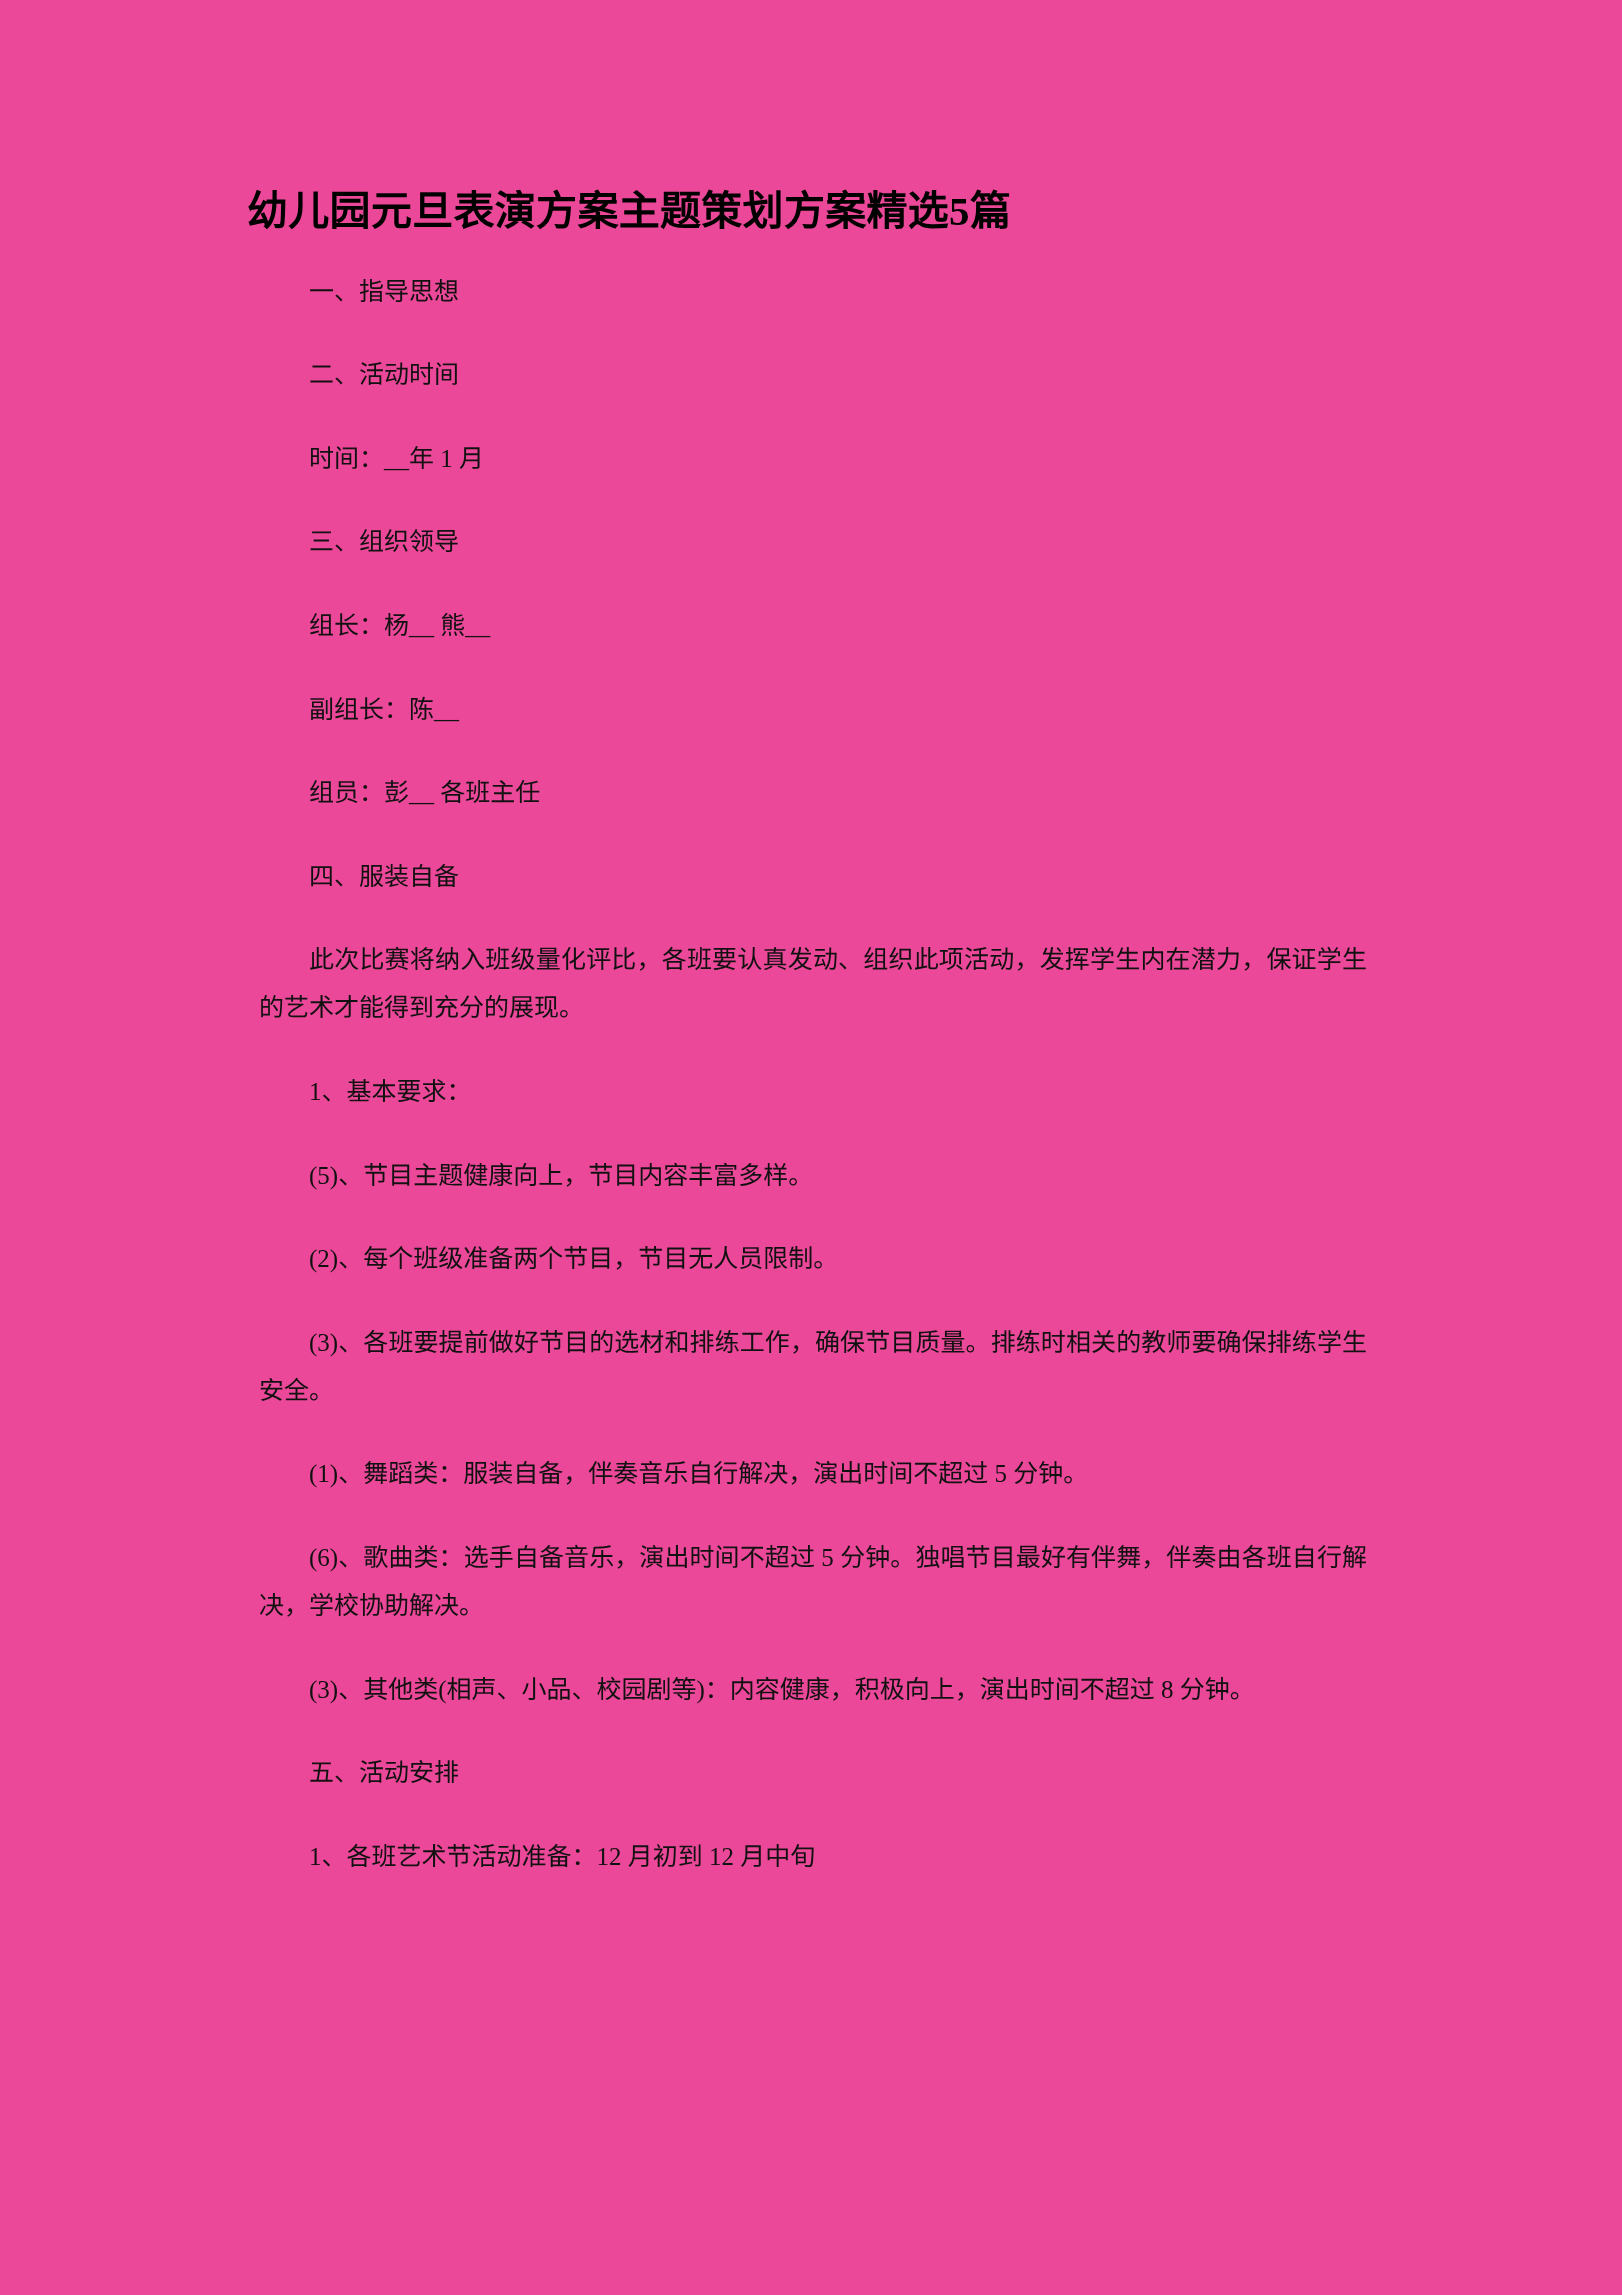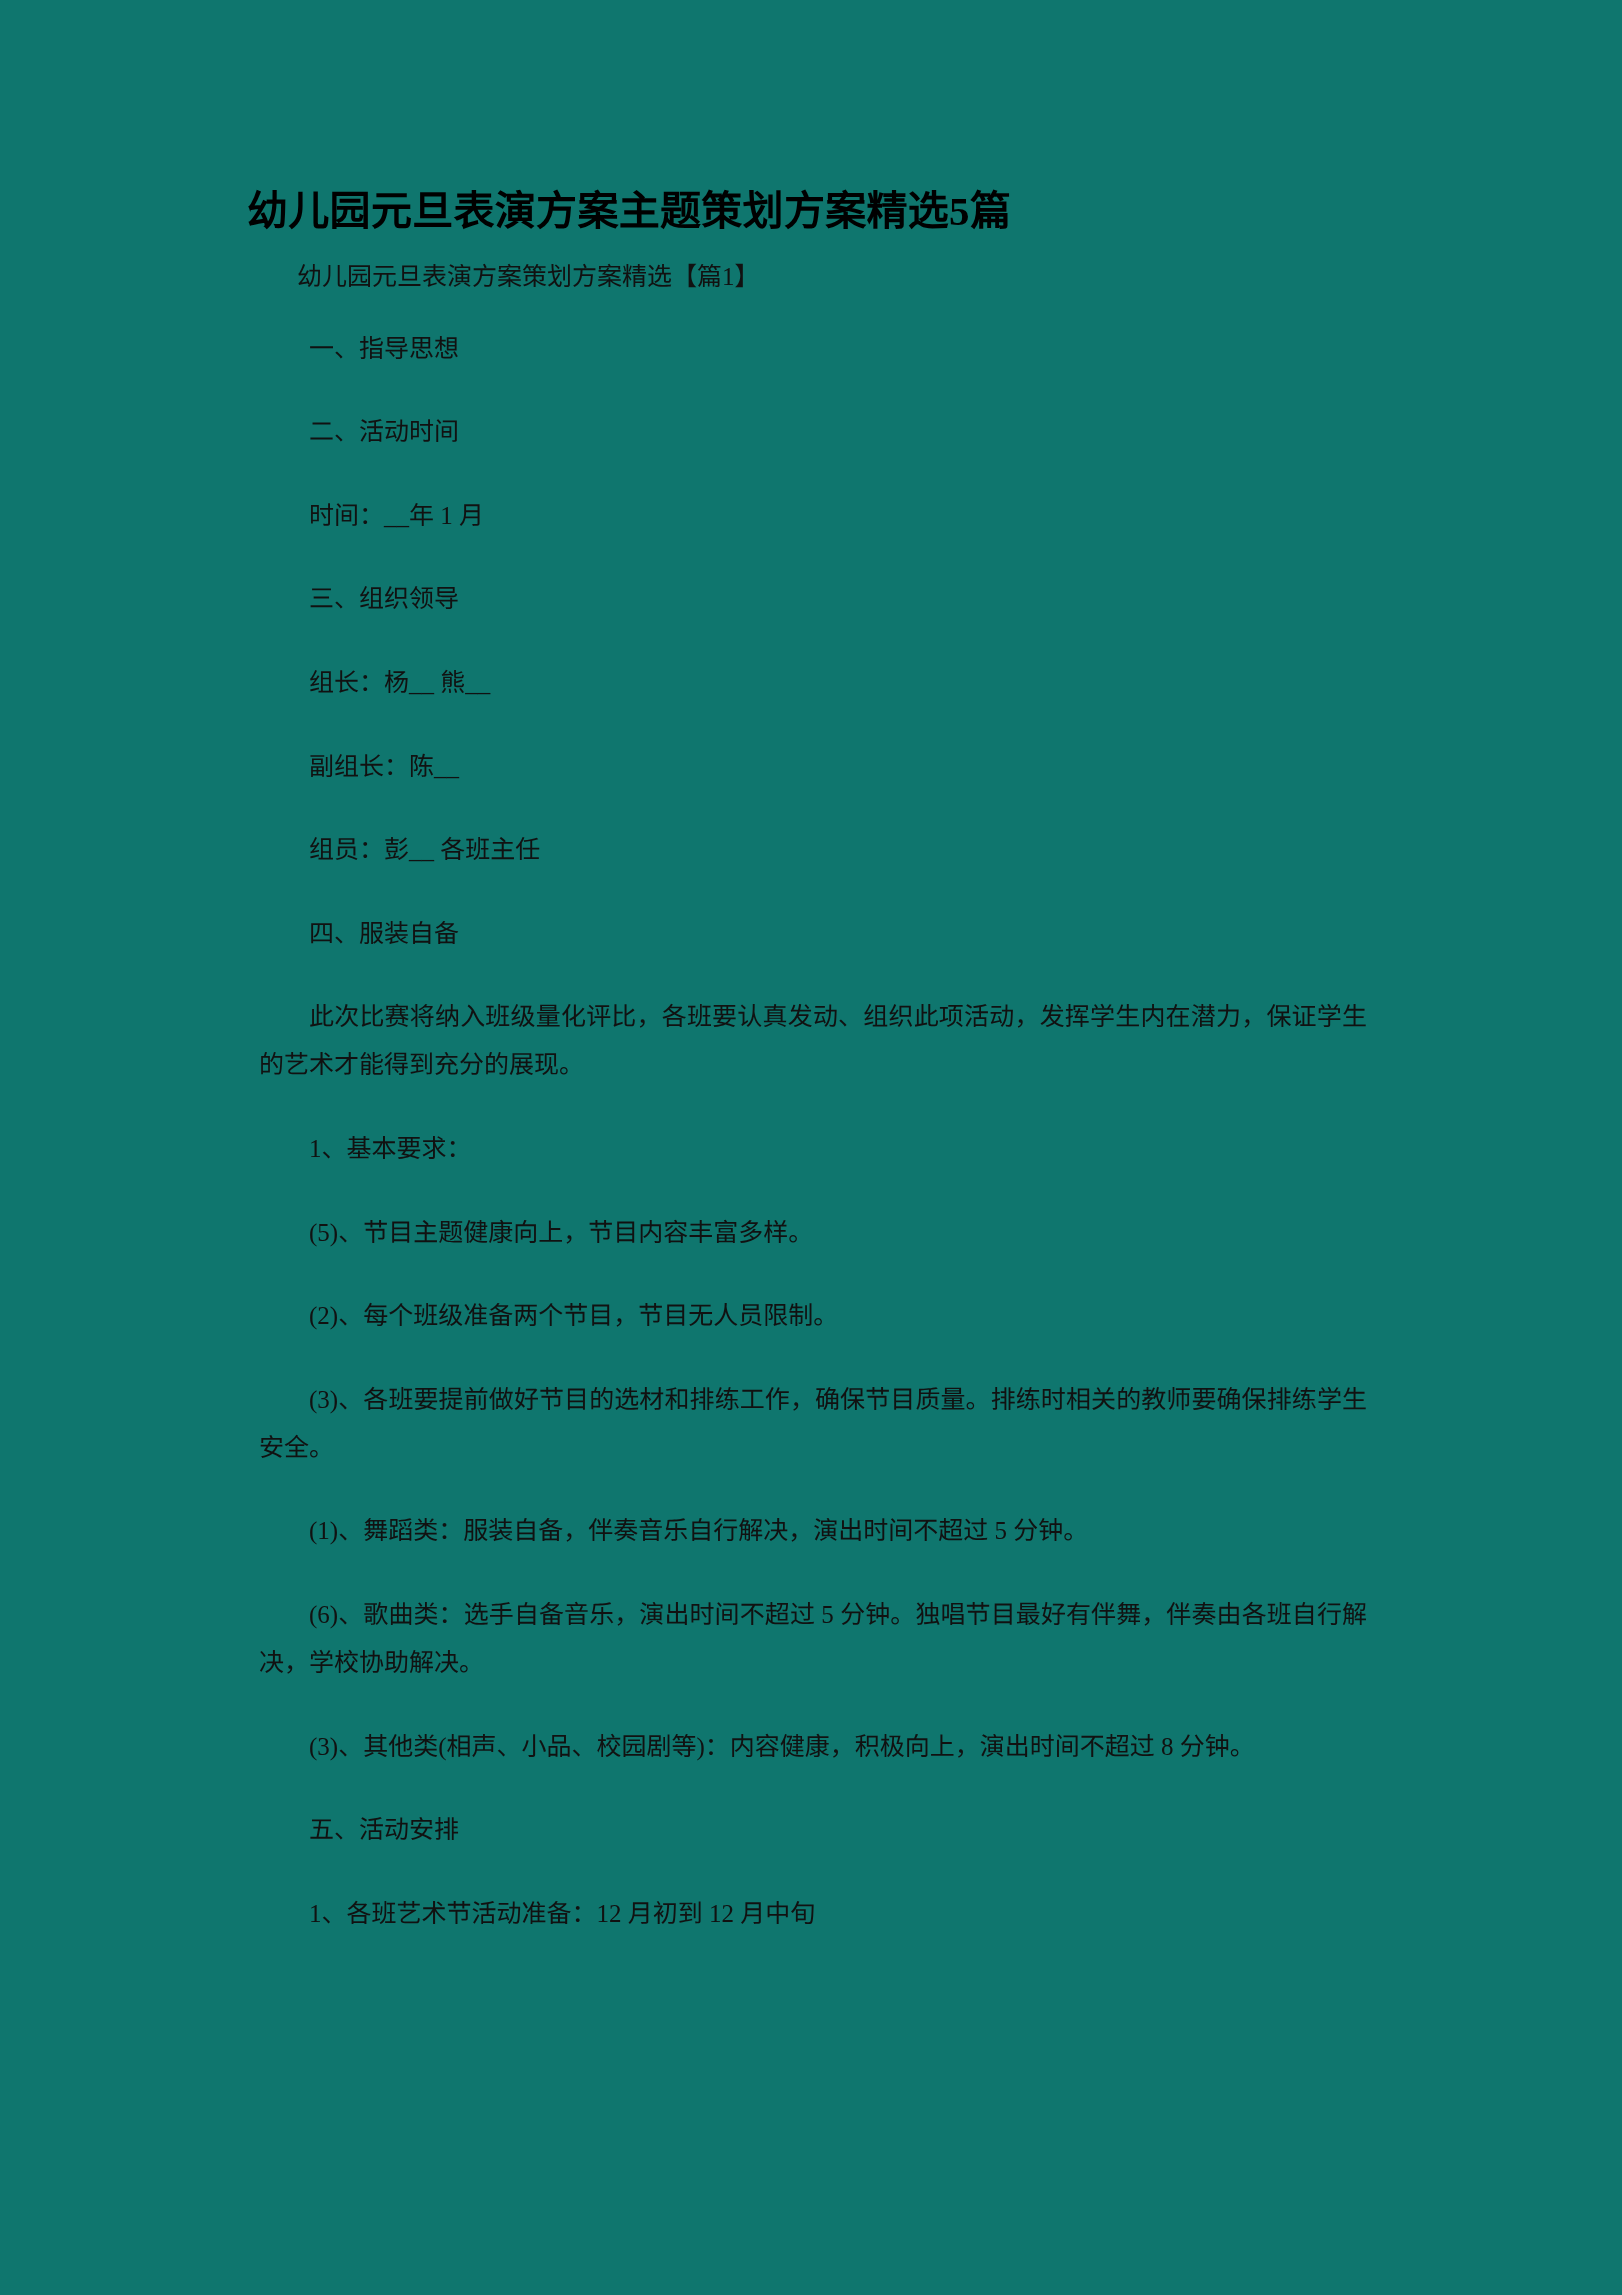--- a/index.html
+++ b/index.html
@@ -5,21 +5,21 @@
 <style>
   html, body {
     margin: 0;
     padding: 0;
     background: #ffffff;
   }
   .page {
     position: relative;
     width: 1623px;
     height: 2295px;
-    background: #0f766e;
+    background: #ec4899;
     box-sizing: border-box;
     overflow: hidden;
     font-family: "Liberation Serif", "DejaVu Serif", serif;
     color: #0b0b0b;
   }
   .content {
     position: absolute;
     left: 247px;
     top: 0;
     width: 1132px;
@@ -59,21 +59,20 @@
   }
 </style>
 </head>
 <body>
 
 <div class="page">
   <div class="content">
 
     <h1 class="doc-title">幼儿园元旦表演方案主题策划方案精选5篇</h1>
 
-    <p class="subtitle">幼儿园元旦表演方案策划方案精选【篇1】</p>
 
     <p class="para heading">一、指导思想</p>
 
 
     <p class="para heading">二、活动时间</p>
 
     <p class="para">时间：__年 1 月</p>
 
     <p class="para heading">三、组织领导</p>
 

